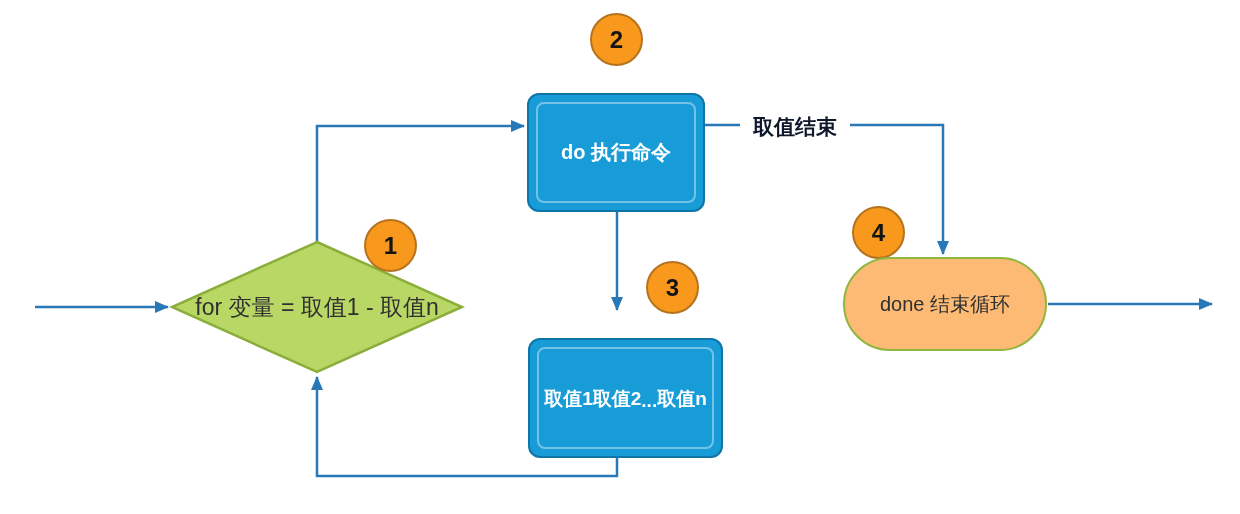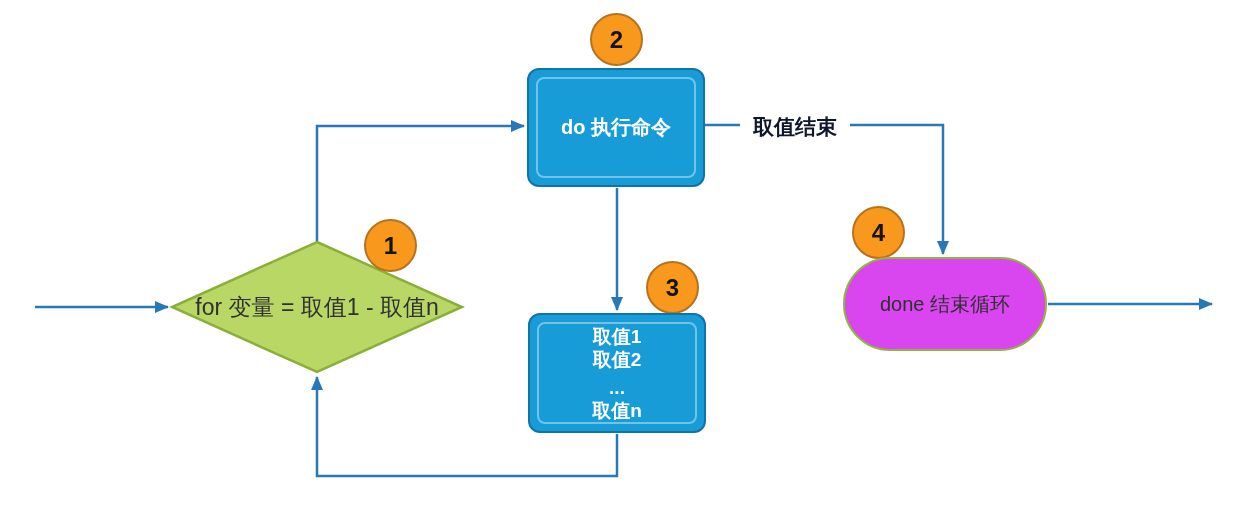--- a/index.html
+++ b/index.html
@@ -27,39 +27,39 @@
 
   .blue-box {
     background: #189cd8;
     border: 2.5px solid #0f74a8;
     border-radius: 12px;
     display: flex;
     align-items: center;
     justify-content: center;
     color: #ffffff;
     font-weight: bold;
+    margin-top: 25px;
   }
   .blue-box::before {
     content: "";
     position: absolute;
     inset: 7px;
     border: 2px solid rgba(255,255,255,0.40);
     border-radius: 8px;
     pointer-events: none;
   }
   .box-do {
     left: 527px; top: 68px;
     width: 178px; height: 119px;
     font-size: 20px;
   }
   .box-values {
     left: 528px; top: 313px;
-    width: 178px; height: 120px;
+    width: 195px; height: 120px;
     font-size: 19px;
-    flex-direction: column;
     line-height: 23px;
   }
   .box-values .dots-line { margin-top: 5px; }
 
   .diamond-wrap {
     left: 169px; top: 240px;
     width: 296px; height: 134px;
   }
   .diamond-wrap svg { display: block; }
   .diamond-label {
@@ -70,21 +70,21 @@
     align-items: center;
     justify-content: center;
     font-size: 23px;
     color: #303030;
     white-space: nowrap;
   }
 
   .pill-done {
     left: 843px; top: 257px;
     width: 204px; height: 94px;
-    background: #d946ef;
+    background: #fdba74;
     border: 2.5px solid #8fb63f;
     border-radius: 48px;
     display: flex;
     align-items: center;
     justify-content: center;
     font-size: 20px;
     color: #303030;
     white-space: nowrap;
   }
 

